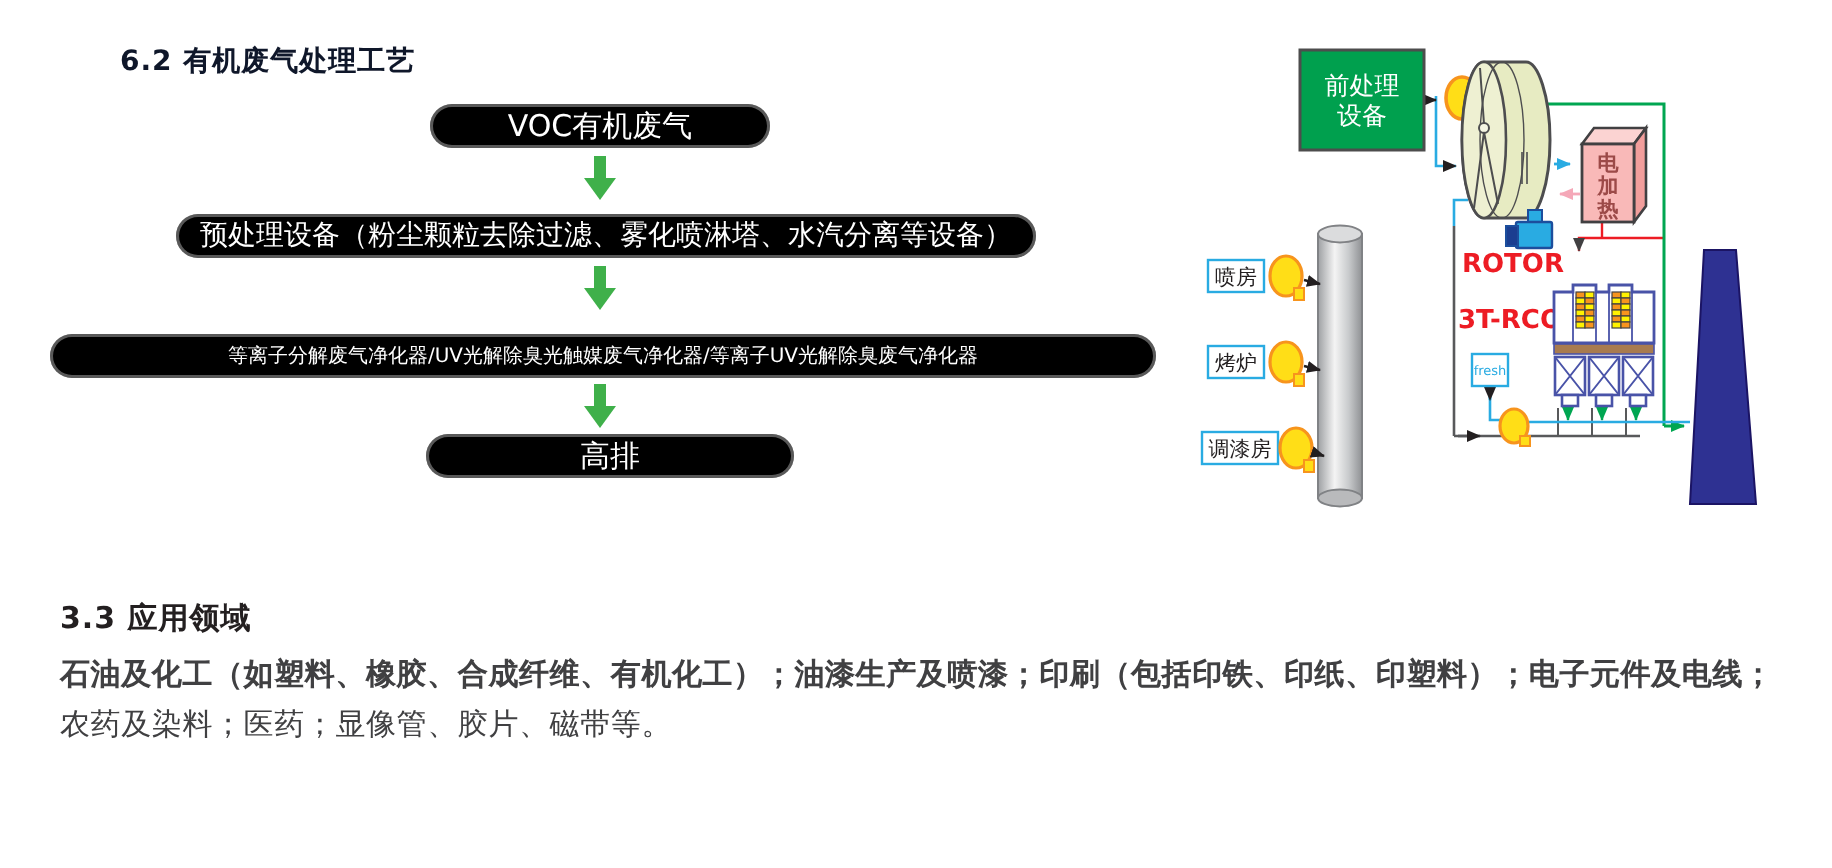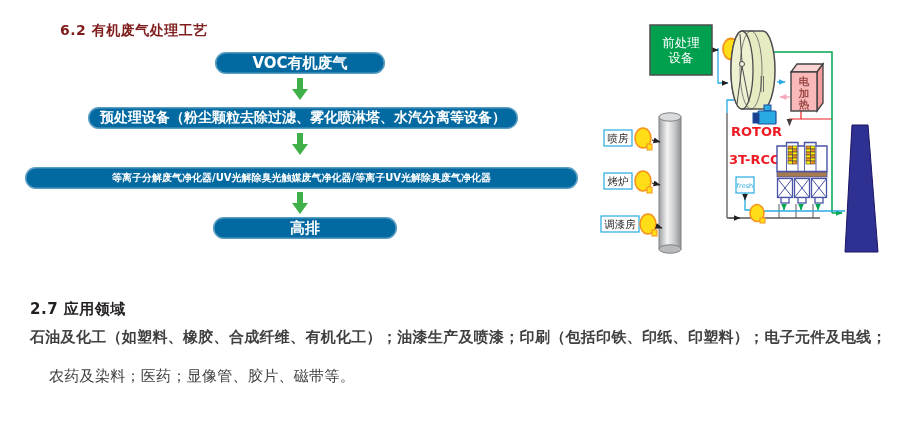--- a/index.html
+++ b/index.html
@@ -3,28 +3,28 @@
 <meta charset="utf-8">
 <style>
   html,body{margin:0;padding:0;}
   body{
     width:916px;height:434px;background:#ffffff;position:relative;overflow:hidden;
     font-family:"DejaVu Sans","Liberation Sans",sans-serif;
     -webkit-font-smoothing:antialiased;
   }
   .abs{position:absolute;}
   
-  .h62{left:60px;top:22px;font-size:14px;font-weight:bold;color:#7f1d1d;letter-spacing:.5px;}
+  .h62{left:60px;top:22px;font-size:14px;font-weight:bold;color:#0f172a;letter-spacing:.5px;}
   .h63{left:30px;top:300px;font-size:15px;font-weight:bold;color:#231f20;letter-spacing:.5px;}
   .body-line{left:30px;font-size:15px;color:#404042;letter-spacing:.3px;white-space:nowrap;}
   .bl1{top:328px;font-weight:bold;}
-  .bl2{top:367px;margin-left:19px;}
+  .bl2{top:353px;}
   
   .fbox{
-    background:#0369a1;color:#ffffff;font-weight:bold;border-radius:11px;
+    background:#000000;color:#ffffff;font-weight:normal;border-radius:11px;
     display:flex;align-items:center;justify-content:center;height:22px;
     white-space:nowrap;box-shadow:inset 0 0 0 1.5px rgba(255,255,255,.35);
   }
   .b0{left:215px;top:52px;width:170px;font-size:15px;}
   .b1{left:88px;top:107px;width:430px;font-size:14px;text-align:right;}
   .b2{left:25px;top:167px;width:553px;font-size:10px;}
   .b3{left:213px;top:217px;width:184px;font-size:15px;}
   .farrow{width:16px;height:23px;}
   .a0{left:292px;top:78px;}
   .a1{left:292px;top:133px;}
@@ -226,17 +226,17 @@
     </g>
     <g>
       <rect x="601" y="216" width="38" height="16" fill="#ffffff" stroke="#29abe2" stroke-width="1.2"></rect>
       <text x="620" y="228" text-anchor="middle" font-size="10.5" fill="#231f20">调漆房</text>
       <ellipse cx="648" cy="224" rx="8" ry="10" fill="#ffde17" stroke="#f7941d" stroke-width="1.6"></ellipse>
       <rect x="652" y="230" width="5" height="6" fill="#ffde17" stroke="#f7941d" stroke-width="1"></rect>
       <path d="M656,226 L662,228" fill="none" stroke="#231f20" stroke-width="1.2" marker-end="url(#mkBlack)"></path>
     </g>
   </svg>
 
-  <div class="abs h63">2.7 应用领域</div>
+  <div class="abs h63">3.3 应用领域</div>
   <div class="abs body-line bl1">石油及化工（如塑料、橡胶、合成纤维、有机化工）；油漆生产及喷漆；印刷（包括印铁、印纸、印塑料）；电子元件及电线；</div>
   <div class="abs body-line bl2">农药及染料；医药；显像管、胶片、磁带等。</div>
 
 </div>
 
 </body></html>

